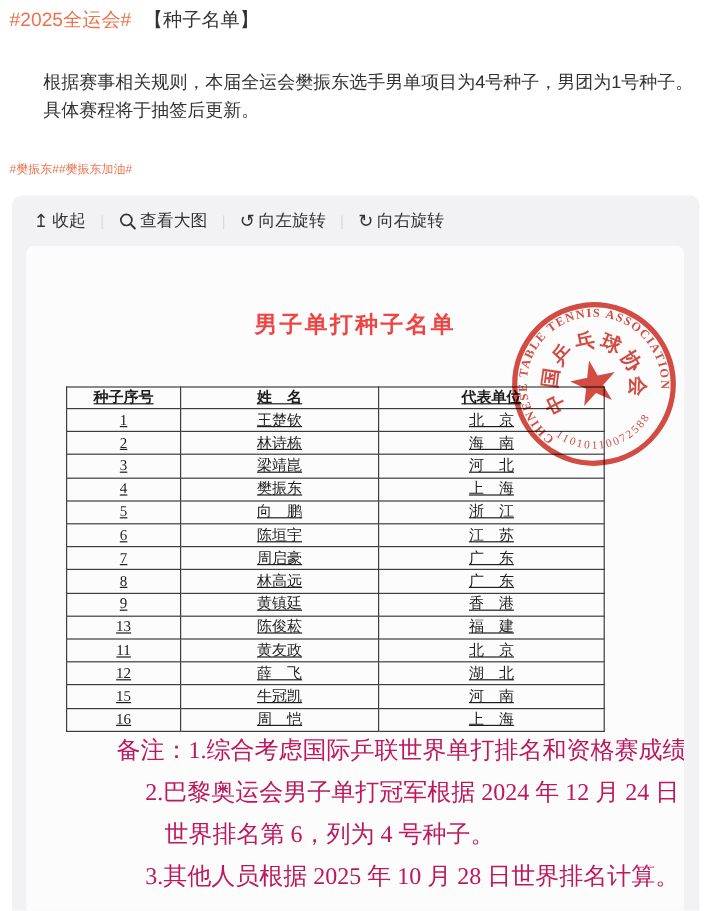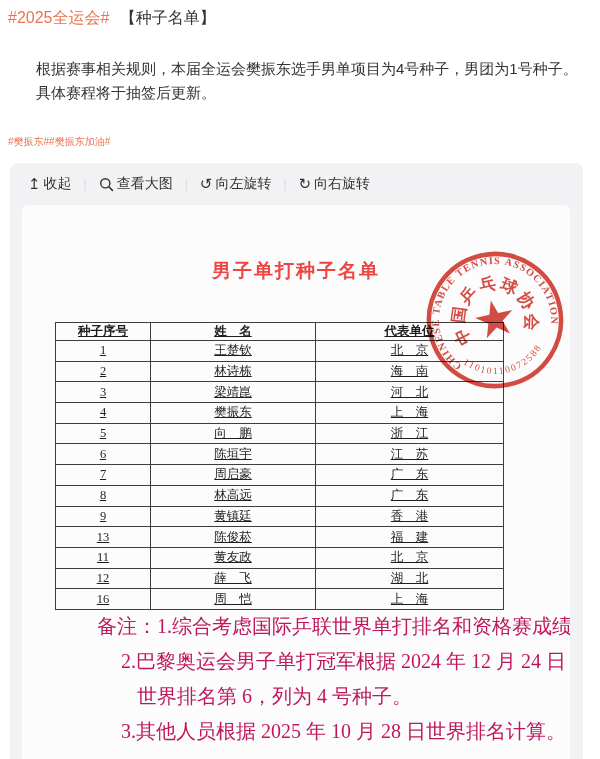--- a/index.html
+++ b/index.html
@@ -180,20 +180,25 @@
           </tr>
           <tr>
             <td>11</td>
             <td>黄友政</td>
             <td>北　京</td>
           </tr>
           <tr>
             <td>12</td>
             <td>薛　飞</td>
             <td>湖　北</td>
+          </tr>
+          <tr>
+            <td>15</td>
+            <td>牛冠凯</td>
+            <td>河　南</td>
           </tr>
           <tr>
             <td>16</td>
             <td>周　恺</td>
             <td>上　海</td>
           </tr>
         </tbody>
     </table>
 
     <div class="notes">

